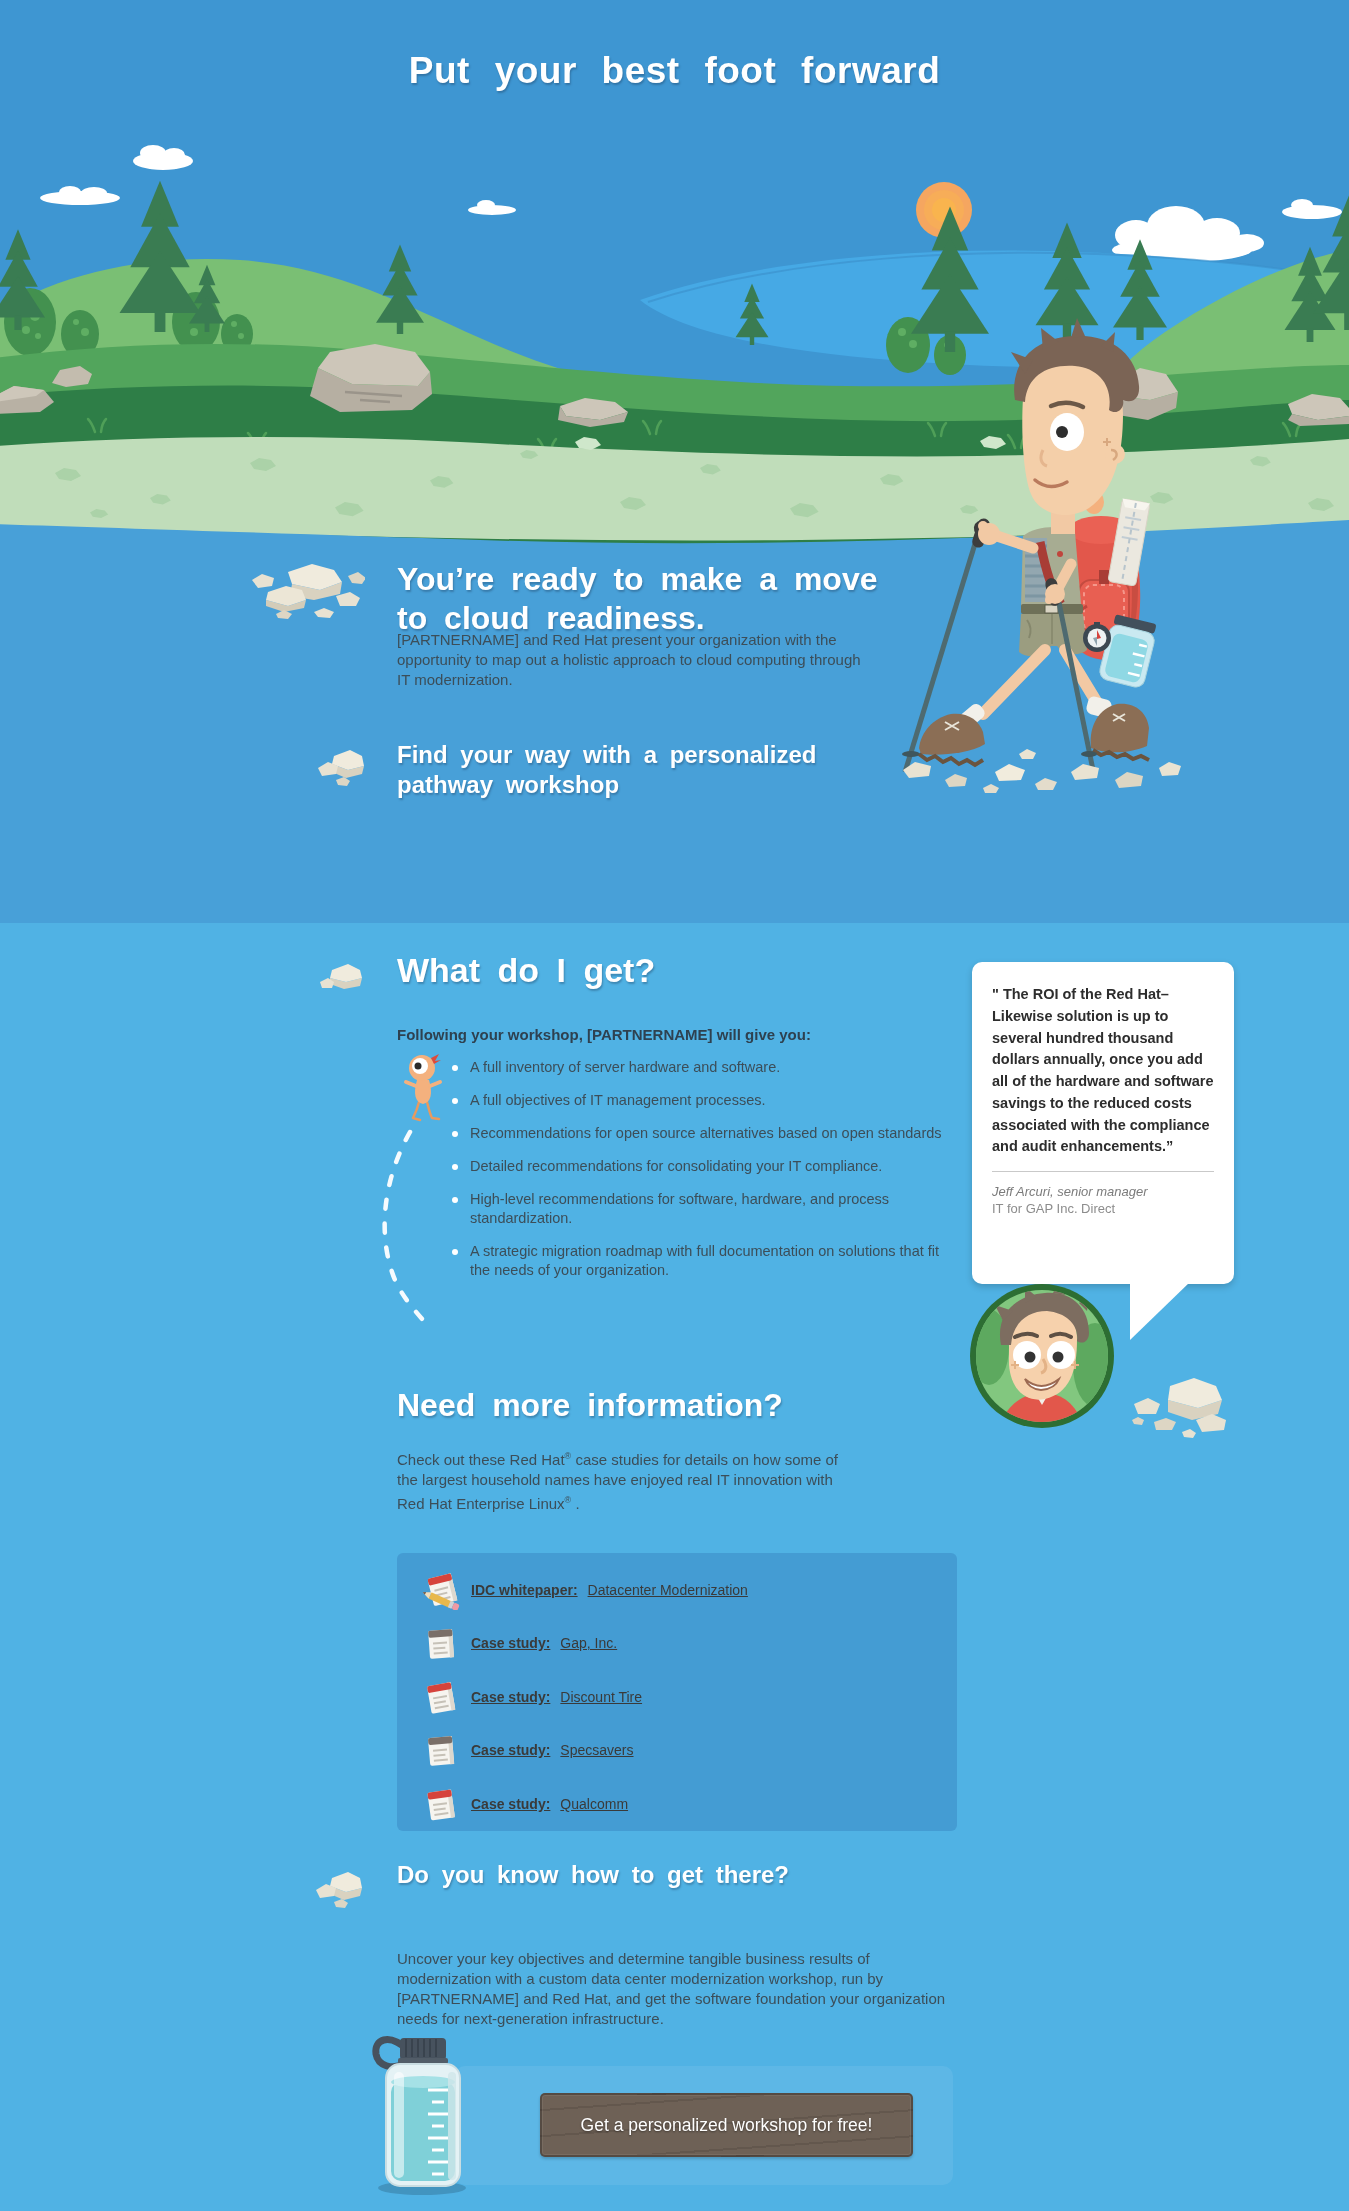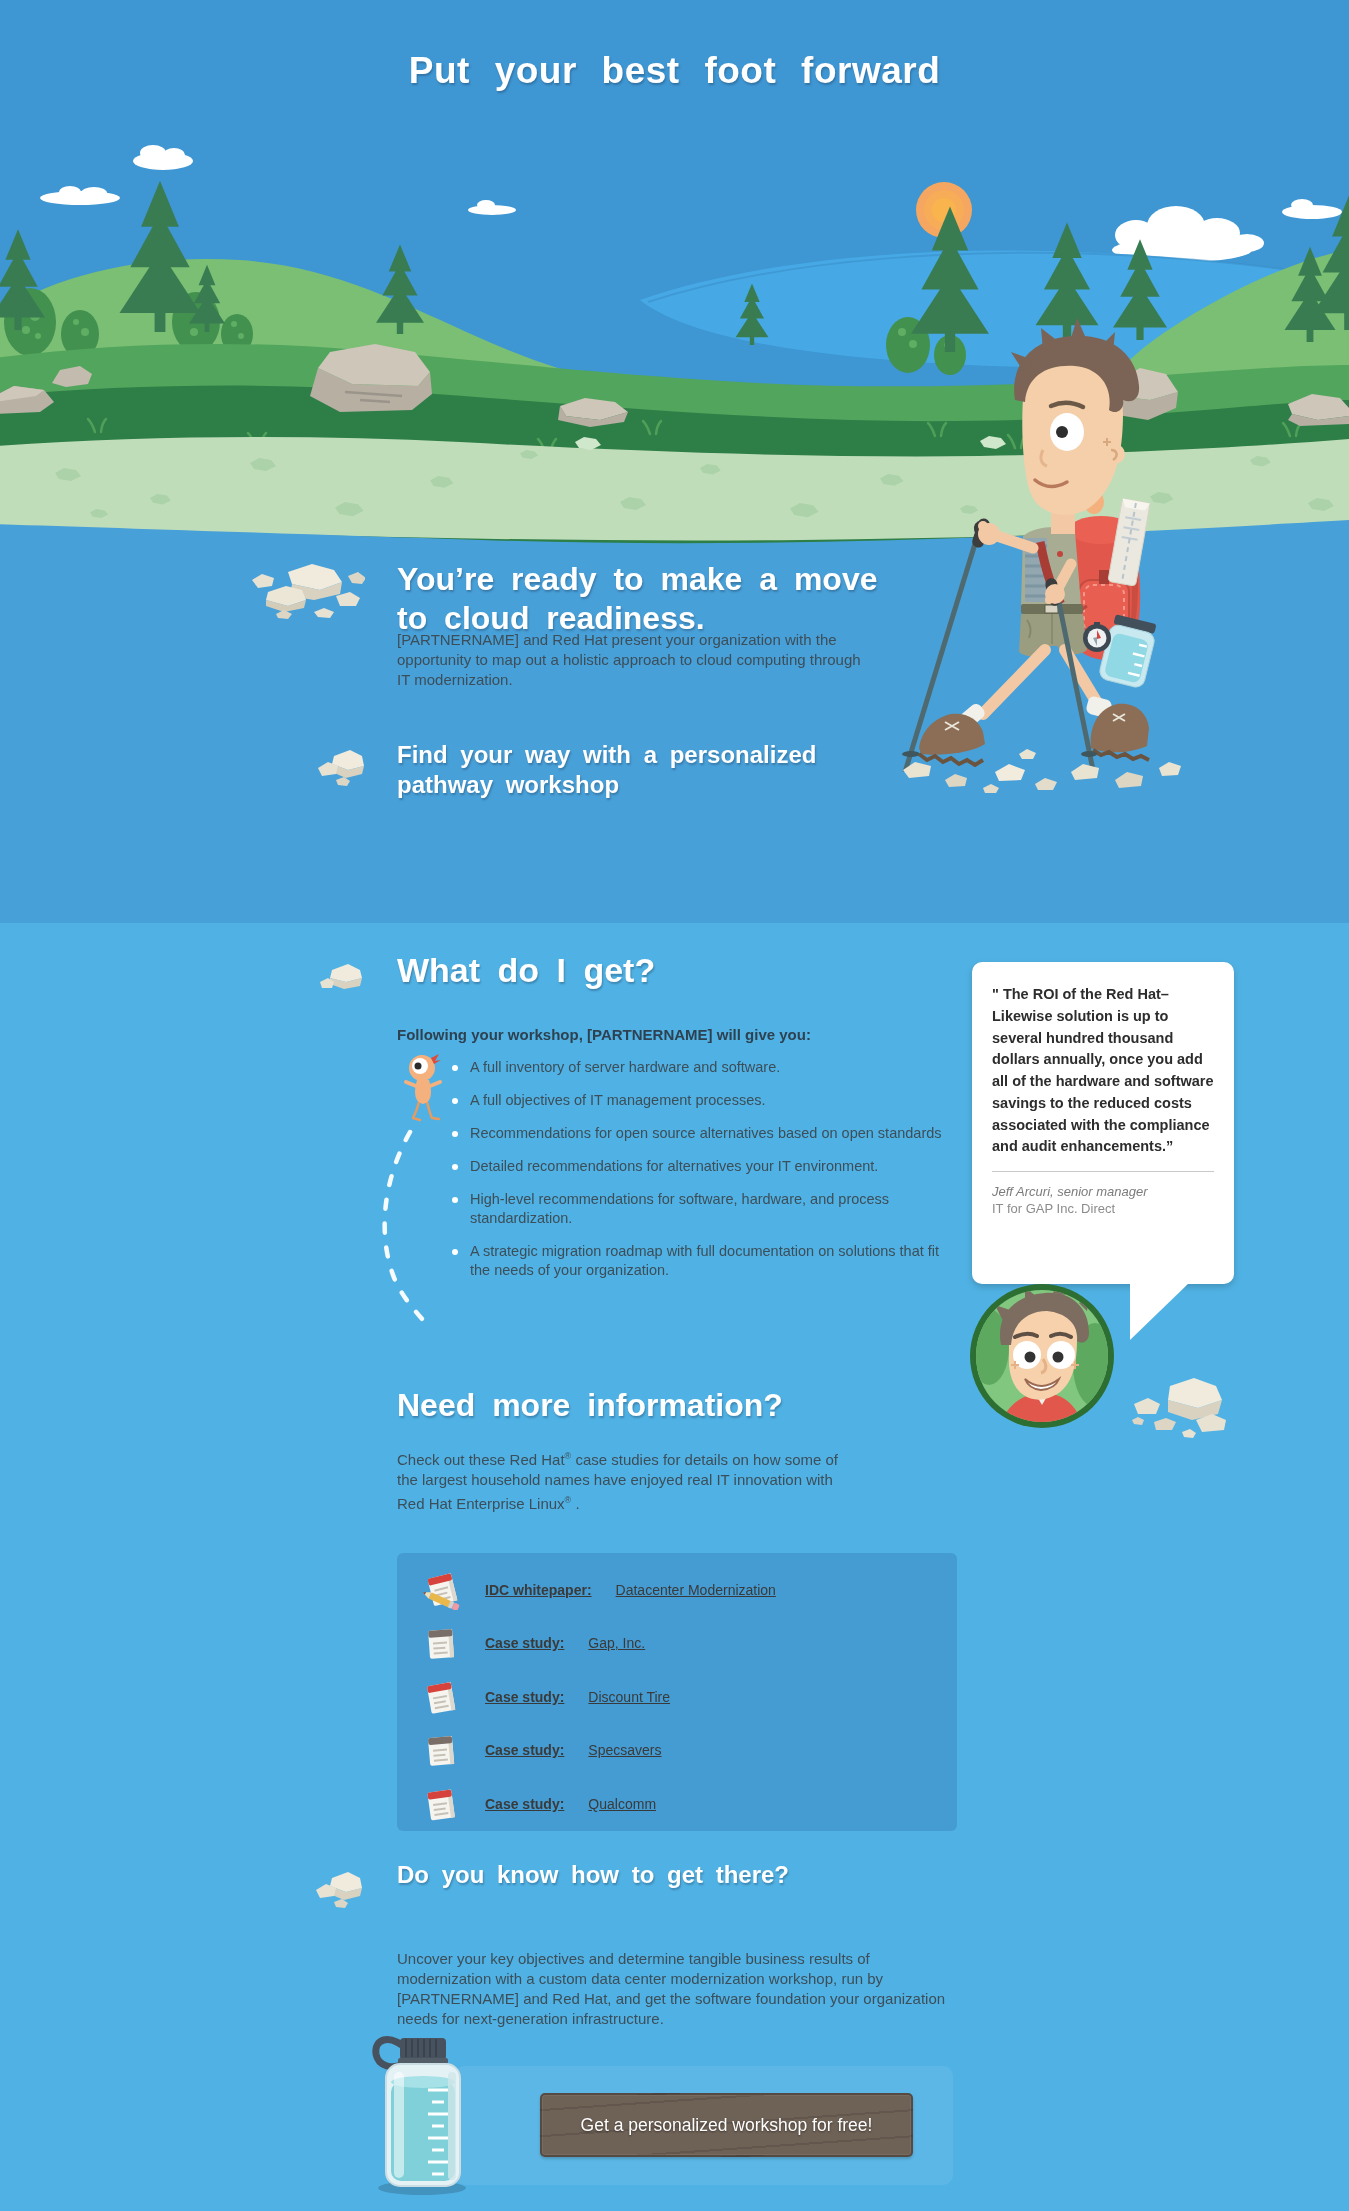--- a/index.html
+++ b/index.html
@@ -31,21 +31,21 @@
             box-shadow:0 3px 7px rgba(0,0,0,.18); padding:22px 20px 16px 20px; }
   .bubble .quote { font-size:14.5px; font-weight:bold; line-height:1.5; color:#2d2d2d; }
   .bubble hr { border:none; border-top:1px solid #c9c9c9; margin:13px 0 12px 0; }
   .bubble .author { font-size:13px; font-style:italic; color:#7b7b7b; }
   .bubble .org { font-size:13px; color:#8c8c8c; margin-top:2px; }
 
   .moreinfo-h { left:397px; top:1386px; }
   .moreinfo-p { left:397px; top:1446px; width:462px; }
 
   .resbox { left:397px; top:1553px; width:560px; height:278px; background:#449cd3; border-radius:6px; padding-top:10px; }
-  .res-row { height:53.5px; display:flex; align-items:center; gap:24px; padding-left:24px;
+  .res-row { height:53.5px; display:flex; align-items:center; gap:10px; padding-left:24px;
              color:#3a3a3a; text-decoration:underline; font-size:14px; cursor:pointer; }
   .res-prefix { font-weight:bold; }
   .res-icon { flex:0 0 40px; }
 
   .getthere-h { left:397px; top:1860px; }
   .getthere-p { left:397px; top:1916px; width:566px;margin-top:33px; }
 
   .cta-strip { left:455px; top:2066px; width:498px; height:119px; background:#5db7e6; border-radius:10px; }
   .cta-btn { left:540px; top:2093px; width:373px; height:64px; border-radius:5px; cursor:pointer;
              border:2px solid rgba(0,0,0,.22);
@@ -313,21 +313,21 @@
     <polygon points="10,16 26,20 42,16 40,24 24,27 10,22" fill="#d9d2c0"></polygon>
     <polygon points="12,8 28,2 40,8 42,16 26,20 10,16" fill="#f0ebdd"></polygon>
     <polygon points="0,20 8,16 14,20 12,26 2,26" fill="#e8e2d2"></polygon>
   </svg>
   <h2 class="abs whatget-h big">What do I get?</h2>
   <p class="abs whatget-intro">Following your workshop, [PARTNERNAME] will give you:</p>
   <ul class="abs bullets">
     <li>A full inventory of server hardware and software.</li>
     <li>A full objectives of IT management processes.</li>
     <li>Recommendations for open source alternatives based on open standards</li>
-    <li>Detailed recommendations for alternatives your IT environment.</li>
+    <li>Detailed recommendations for consolidating your IT compliance.</li>
     <li>High-level recommendations for software, hardware, and process standardization.</li>
     <li>A strategic migration roadmap with full documentation on solutions that fit the needs of your organization.</li>
   </ul>
 
   <svg class="abs" style="left:403px;top:1052px" width="40" height="70" viewBox="0 0 40 70">
     <path d="M16,50 C14,58 12,62 10,66 M10,66 l7,2 M24,50 C26,58 27,62 29,66 M29,66 l7,1" stroke="#e89a5f" stroke-width="2.5" fill="none" stroke-linecap="round"></path>
     <path d="M14,28 C10,42 12,50 20,52 C28,50 30,42 26,28 Z" fill="#f4b17e"></path>
     <path d="M13,34 L3,30 M27,34 L37,30" stroke="#f4b17e" stroke-width="4" stroke-linecap="round"></path>
     <circle cx="19" cy="16" r="13" fill="#f4b17e"></circle>
     <polygon points="28,6 36,2 32,9 38,8 31,12" fill="#de4a3c"></polygon>

